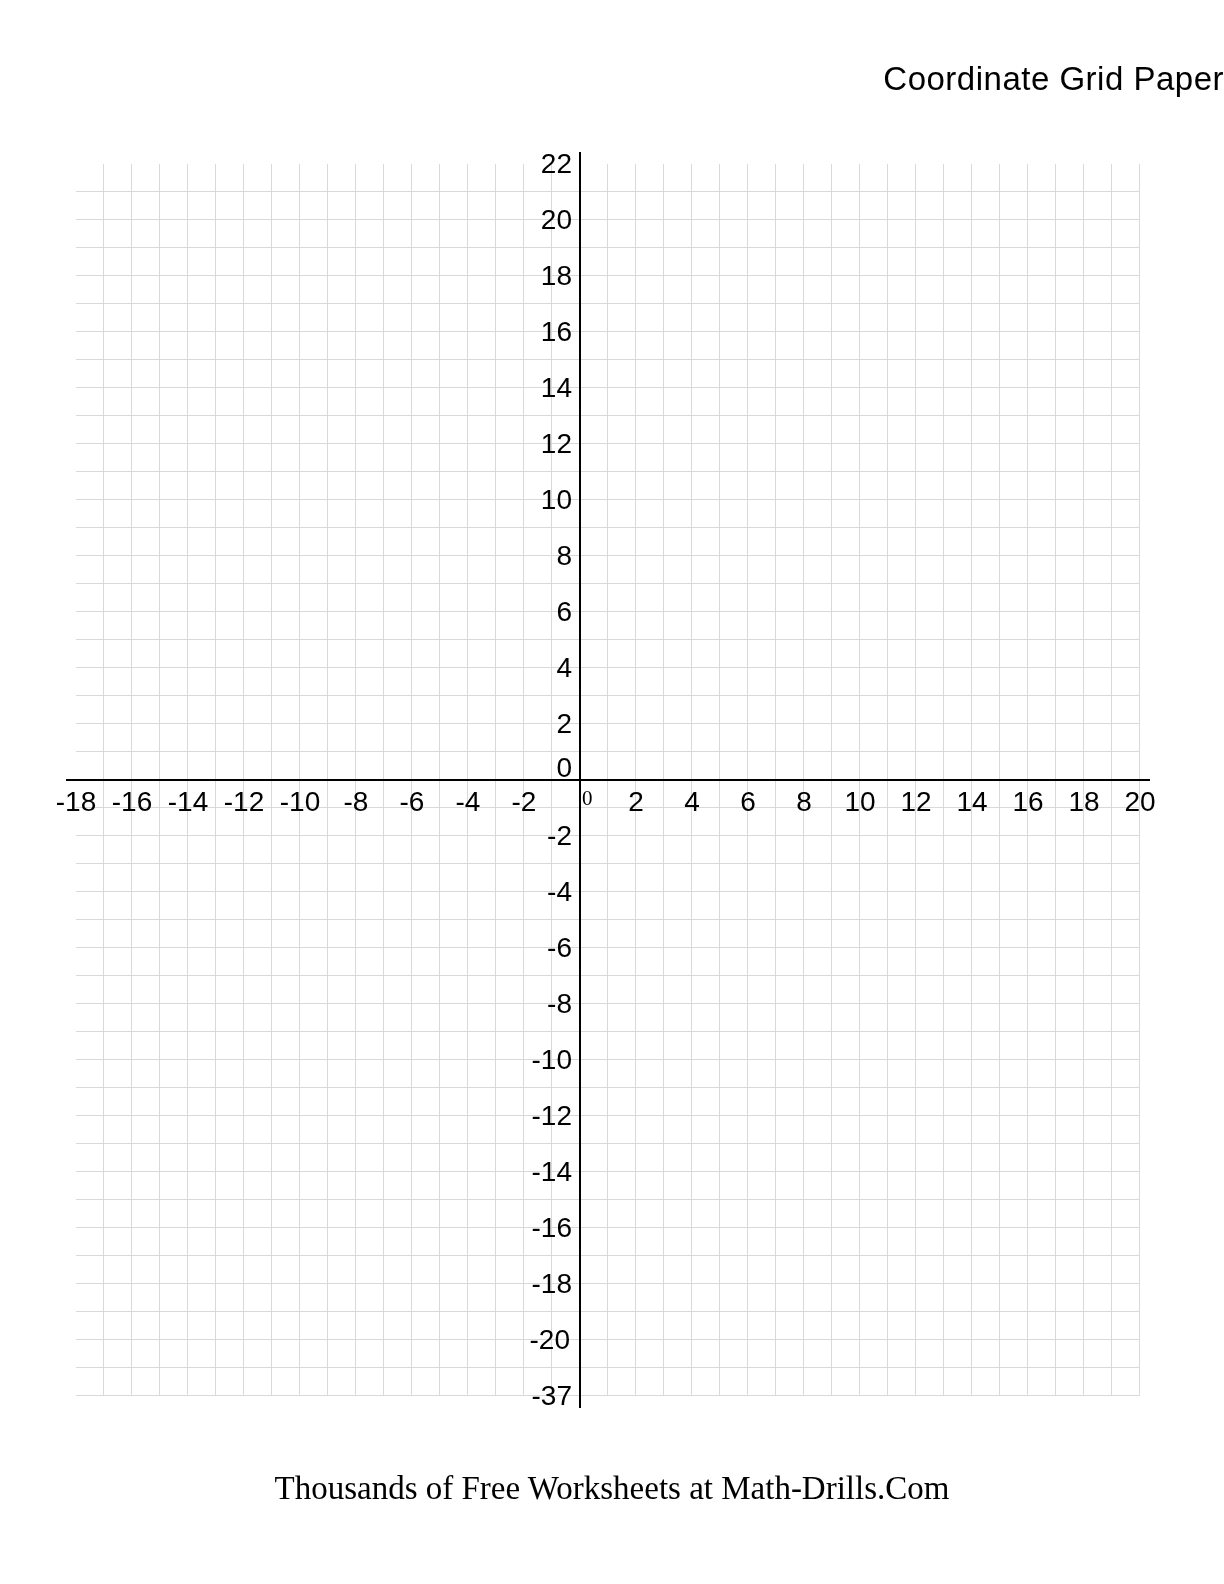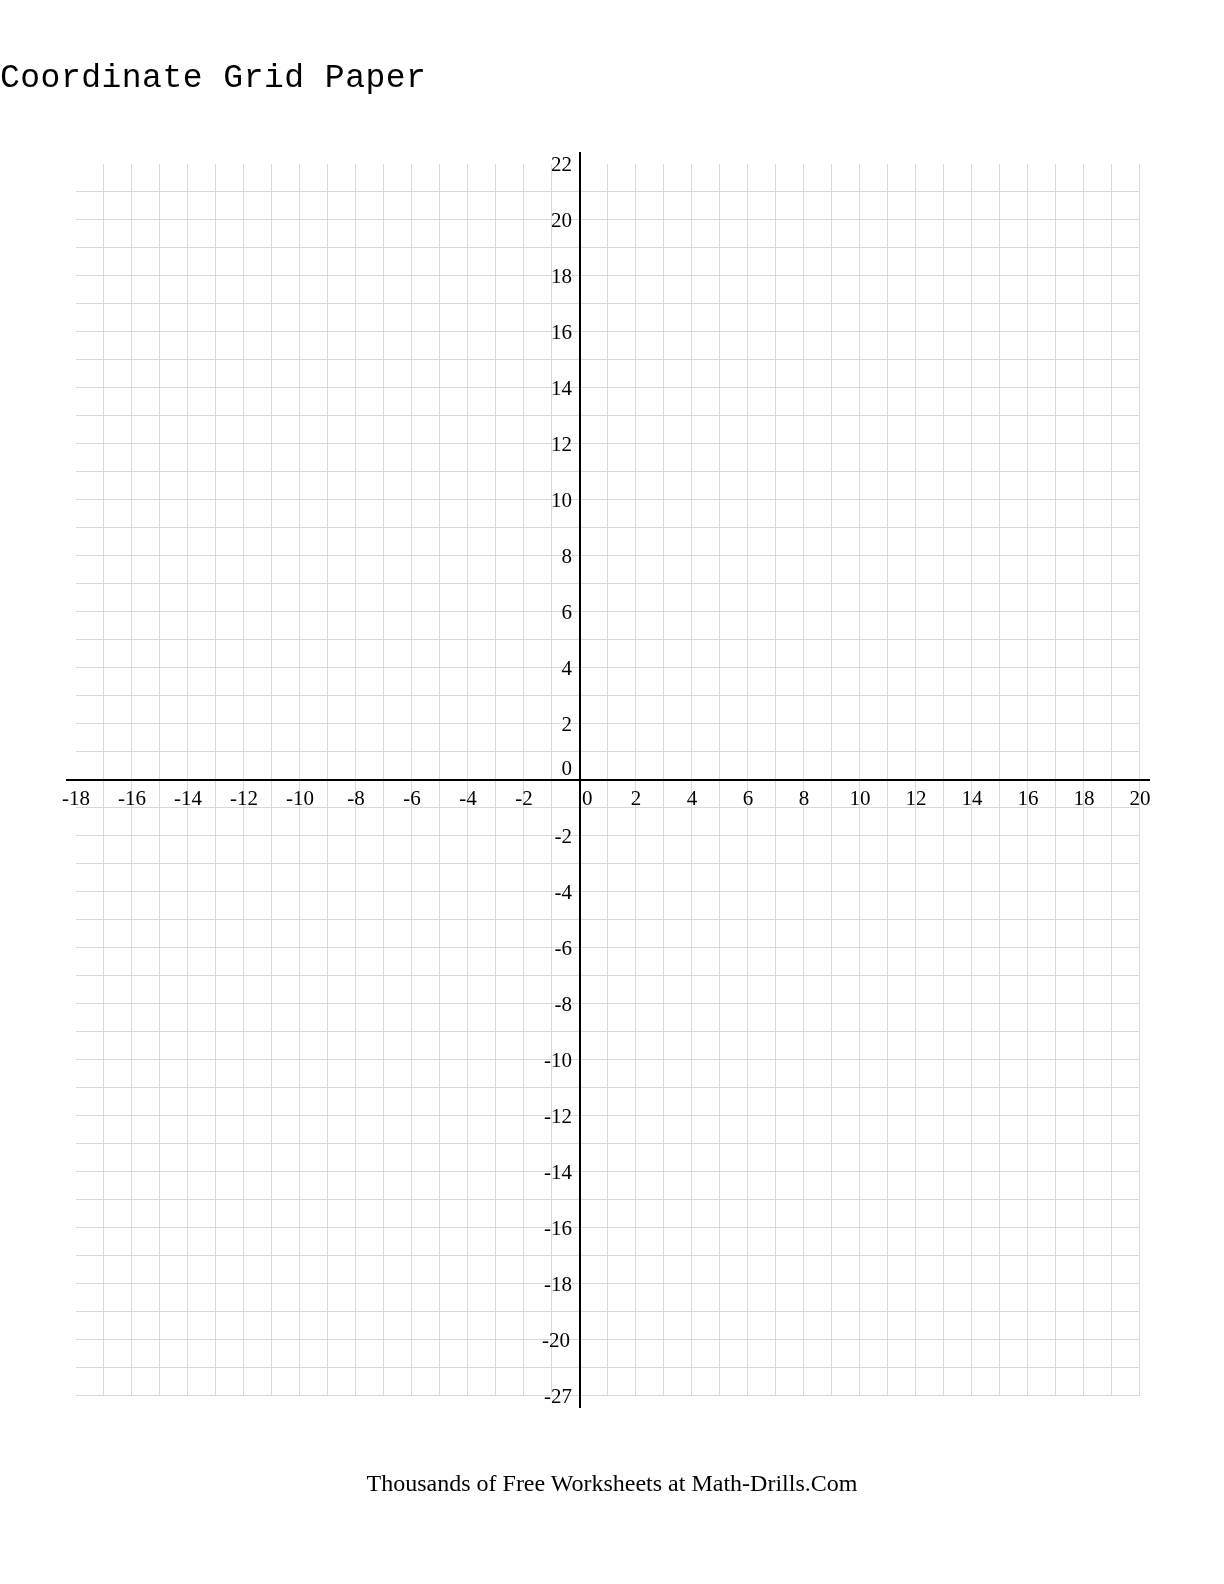--- a/index.html
+++ b/index.html
@@ -14,33 +14,33 @@
     color: #000000;
     position: relative;
     overflow: hidden;
   }
 
   #page-title {
     position: absolute;
     top: 60px;
     left: 0;
     width: 1224px;
-    text-align: left;
+    text-align: right;
     font-size: 33px;
-    font-family: Liberation Mono, monospace;
+    font-family: Liberation Sans, sans-serif;
     letter-spacing: 0.5px;
   }
 
   #footer-text {
     position: absolute;
     top: 1470px;
     left: 0;
     width: 1224px;
     text-align: center;
-    font-size: 24px;
+    font-size: 33px;
     font-family: "Liberation Serif", serif;
   }
 
   
   #grid-area {
     position: absolute;
     left: 76px;
     top: 164px;
     width: 1064px;
     height: 1232px;
@@ -71,22 +71,22 @@
     position: absolute;
     top: -12px;
     height: 1256px;
     left: 503px;  
     width: 0;
     border-left: 2px solid #000000;
   }
 
   .tick-label {
     position: absolute;
-    font-family: Liberation Serif, serif;
-    font-size: 21px;
+    font-family: Liberation Sans, sans-serif;
+    font-size: 28px;
     color: #000000;
     white-space: nowrap;
   }
   
   .x-label {
     transform: translateX(-50%);
     top: 622px;
   }
   
   .y-label {
@@ -144,17 +144,17 @@
       <div class="tick-label y-label" style="top: 672px; left: 446px; width: 50px;">-2</div>
       <div class="tick-label y-label" style="top: 728px; left: 446px; width: 50px;">-4</div>
       <div class="tick-label y-label" style="top: 784px; left: 446px; width: 50px;">-6</div>
       <div class="tick-label y-label" style="top: 840px; left: 446px; width: 50px;">-8</div>
       <div class="tick-label y-label" style="top: 896px; left: 446px; width: 50px;">-10</div>
       <div class="tick-label y-label" style="top: 952px; left: 446px; width: 50px;">-12</div>
       <div class="tick-label y-label" style="top: 1008px; left: 446px; width: 50px;">-14</div>
       <div class="tick-label y-label" style="top: 1064px; left: 446px; width: 50px;">-16</div>
       <div class="tick-label y-label" style="top: 1120px; left: 446px; width: 50px;">-18</div>
       <div class="tick-label y-label" style="top: 1176px; left: 444px; width: 50px;">-20</div>
-      <div class="tick-label y-label" style="top: 1232px; left: 446px; width: 50px;">-27</div>
+      <div class="tick-label y-label" style="top: 1232px; left: 446px; width: 50px;">-37</div>
     </div>
 </div>
 
 <div id="footer-text">Thousands of Free Worksheets at Math-Drills.Com</div>
 
 </body></html>

